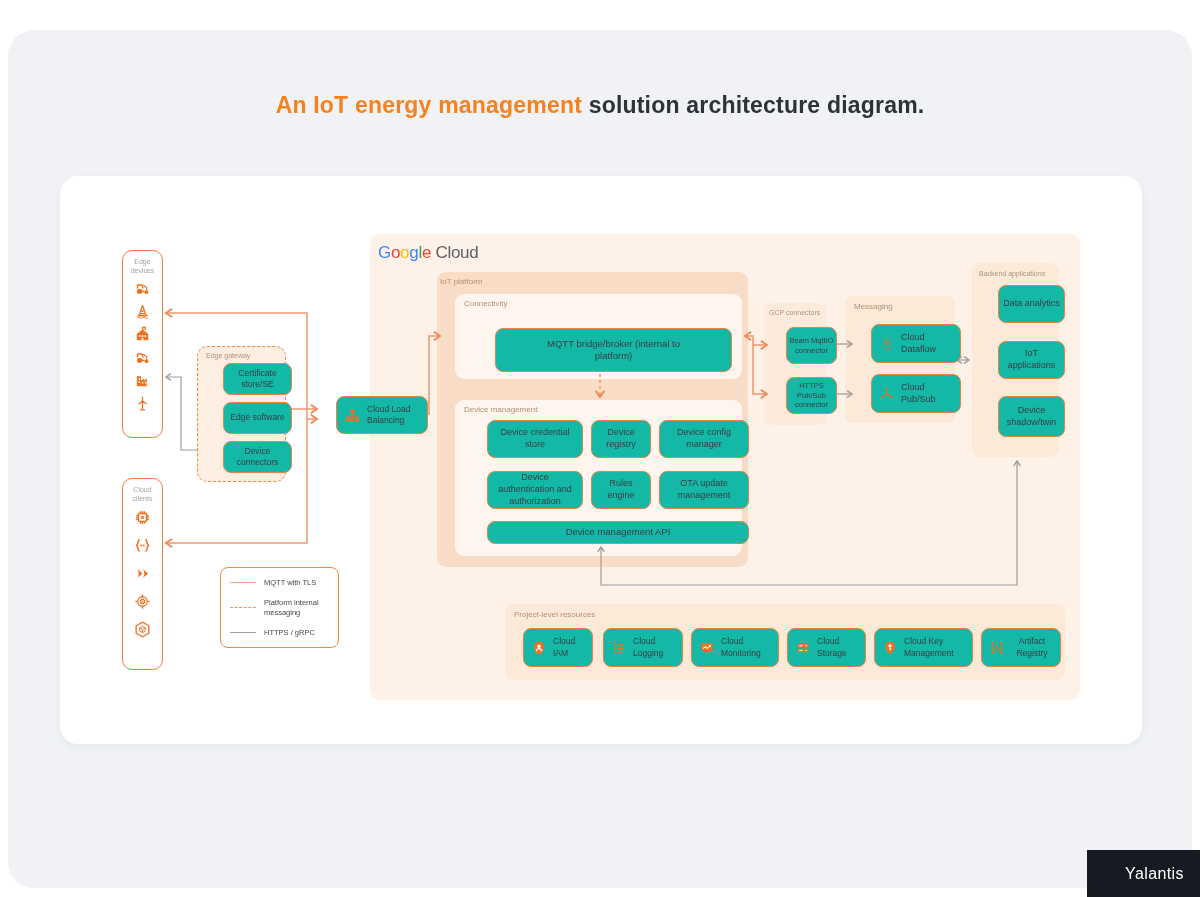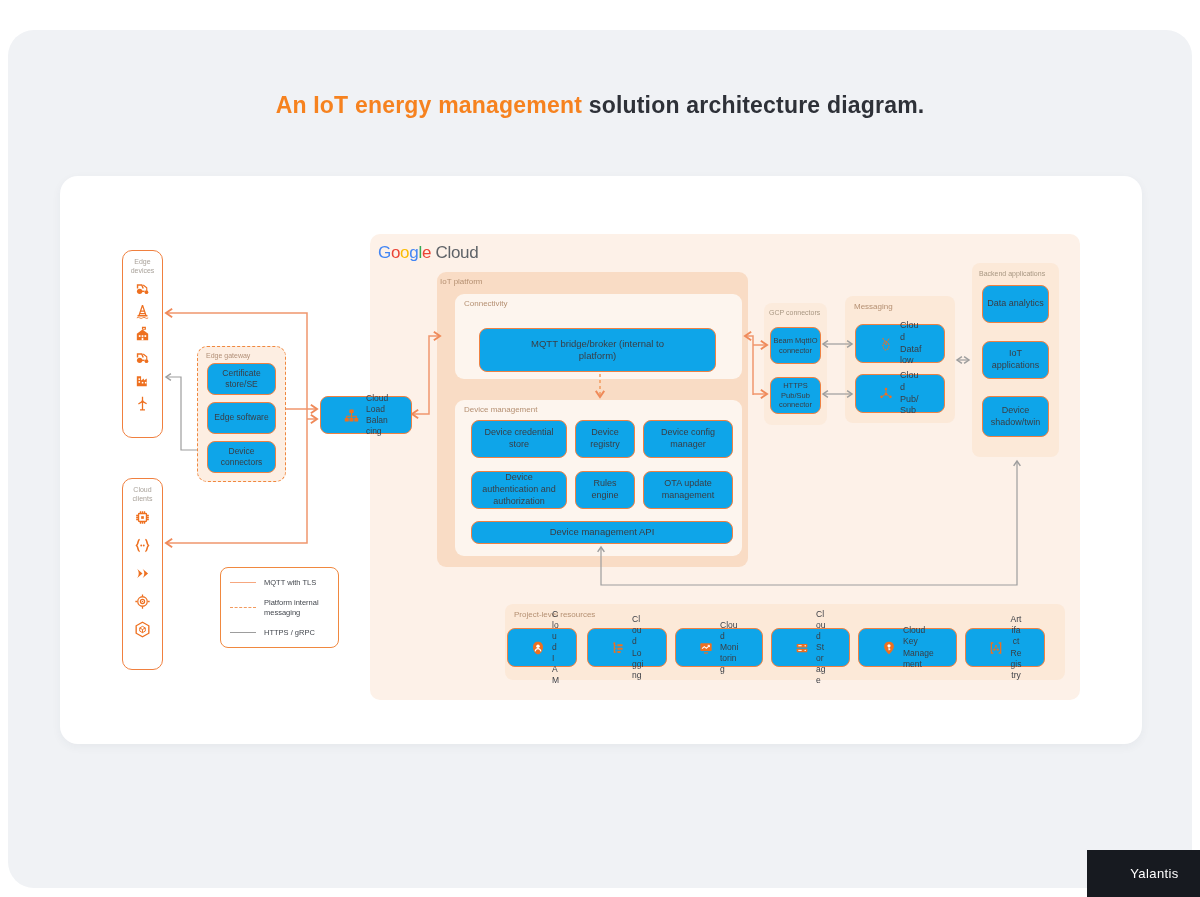--- a/index.html
+++ b/index.html
@@ -16,40 +16,40 @@
   .icon-col{display:flex;flex-direction:column;align-items:center;gap:6px;margin-top:5px;}
   .gateway{background:#fdeee2;border:1.4px dashed #f0883f;border-radius:10px;}
   .plabel{position:absolute;font-size:8px;color:#b59072;}
   .plabel-sm{position:absolute;font-size:7px;color:#a89782;}
   .peach-region{background:#fdf1e8;border-radius:10px;}
   .peach-deep{background:#f9dcc5;border-radius:9px;}
   .peach-sub{background:#fdf5ee;border-radius:9px;}
   .peach-mid{background:#fcebdc;border-radius:8px;}
   .peach-soft{background:#fce9d8;border-radius:8px;}
   
-  .node{background:#0ea5e9;border:1.2px solid #ef8142;border-radius:8px;display:flex;align-items:center;justify-content:center;
-        text-align:center;font-size:9px;line-height:1.3;color:#3a3d44;padding:2px 4px;overflow-wrap:anywhere;}
+  .node{background:#14b8a6;border:1.2px solid #ef8142;border-radius:8px;display:flex;align-items:center;justify-content:center;
+        text-align:center;font-size:9px;line-height:1.3;color:#3a3d44;padding:2px 4px;overflow-wrap:anywhere;margin-left:16px;}
   .node.sm{font-size:7.5px;line-height:1.25;padding:2px 2px;}
   .node.md{font-size:8.5px;}
-  .node.row{justify-content:flex-start;text-align:left;gap:6px;padding:2px 22px;}
+  .node.row{justify-content:flex-start;text-align:left;gap:6px;padding:2px 7px;}
   .node .ic{flex:0 0 auto;}
   
   .legend{background:#fff;border:1.2px solid #f0883f;border-radius:8px;padding:10px 9px;display:flex;flex-direction:column;justify-content:space-between;}
   .lrow{display:flex;align-items:center;gap:8px;}
   .lsample{width:26px;flex:0 0 auto;}
   .ls-solid{border-top:1.8px solid #f6a77f;}
   .ls-dash{border-top:1.8px dashed #f29a5e;}
   .ls-gray{border-top:1.4px solid #9d9d9d;}
   .ltext{font-size:7.5px;color:#42464d;line-height:1.25;}
   
   .glogo{font-size:17px;font-weight:500;letter-spacing:-.3px;}
   .glogo .suffix{color:#5f6368;font-weight:400;}
   
   .brand{background:#171a20;color:#fff;display:flex;align-items:center;justify-content:center;
-         font-size:13px;letter-spacing:.4px;font-weight:400;padding-left:22px;}
+         font-size:16px;letter-spacing:.4px;font-weight:400;padding-left:22px;}
   .wires{left:0;top:0;width:1200px;height:897px;pointer-events:none;}
   .ic svg{display:block;}
 </style>
 </head>
 <body>
 
 <div class="page">
   <div class="abs bg-panel"></div>
 
   <div class="abs title">

